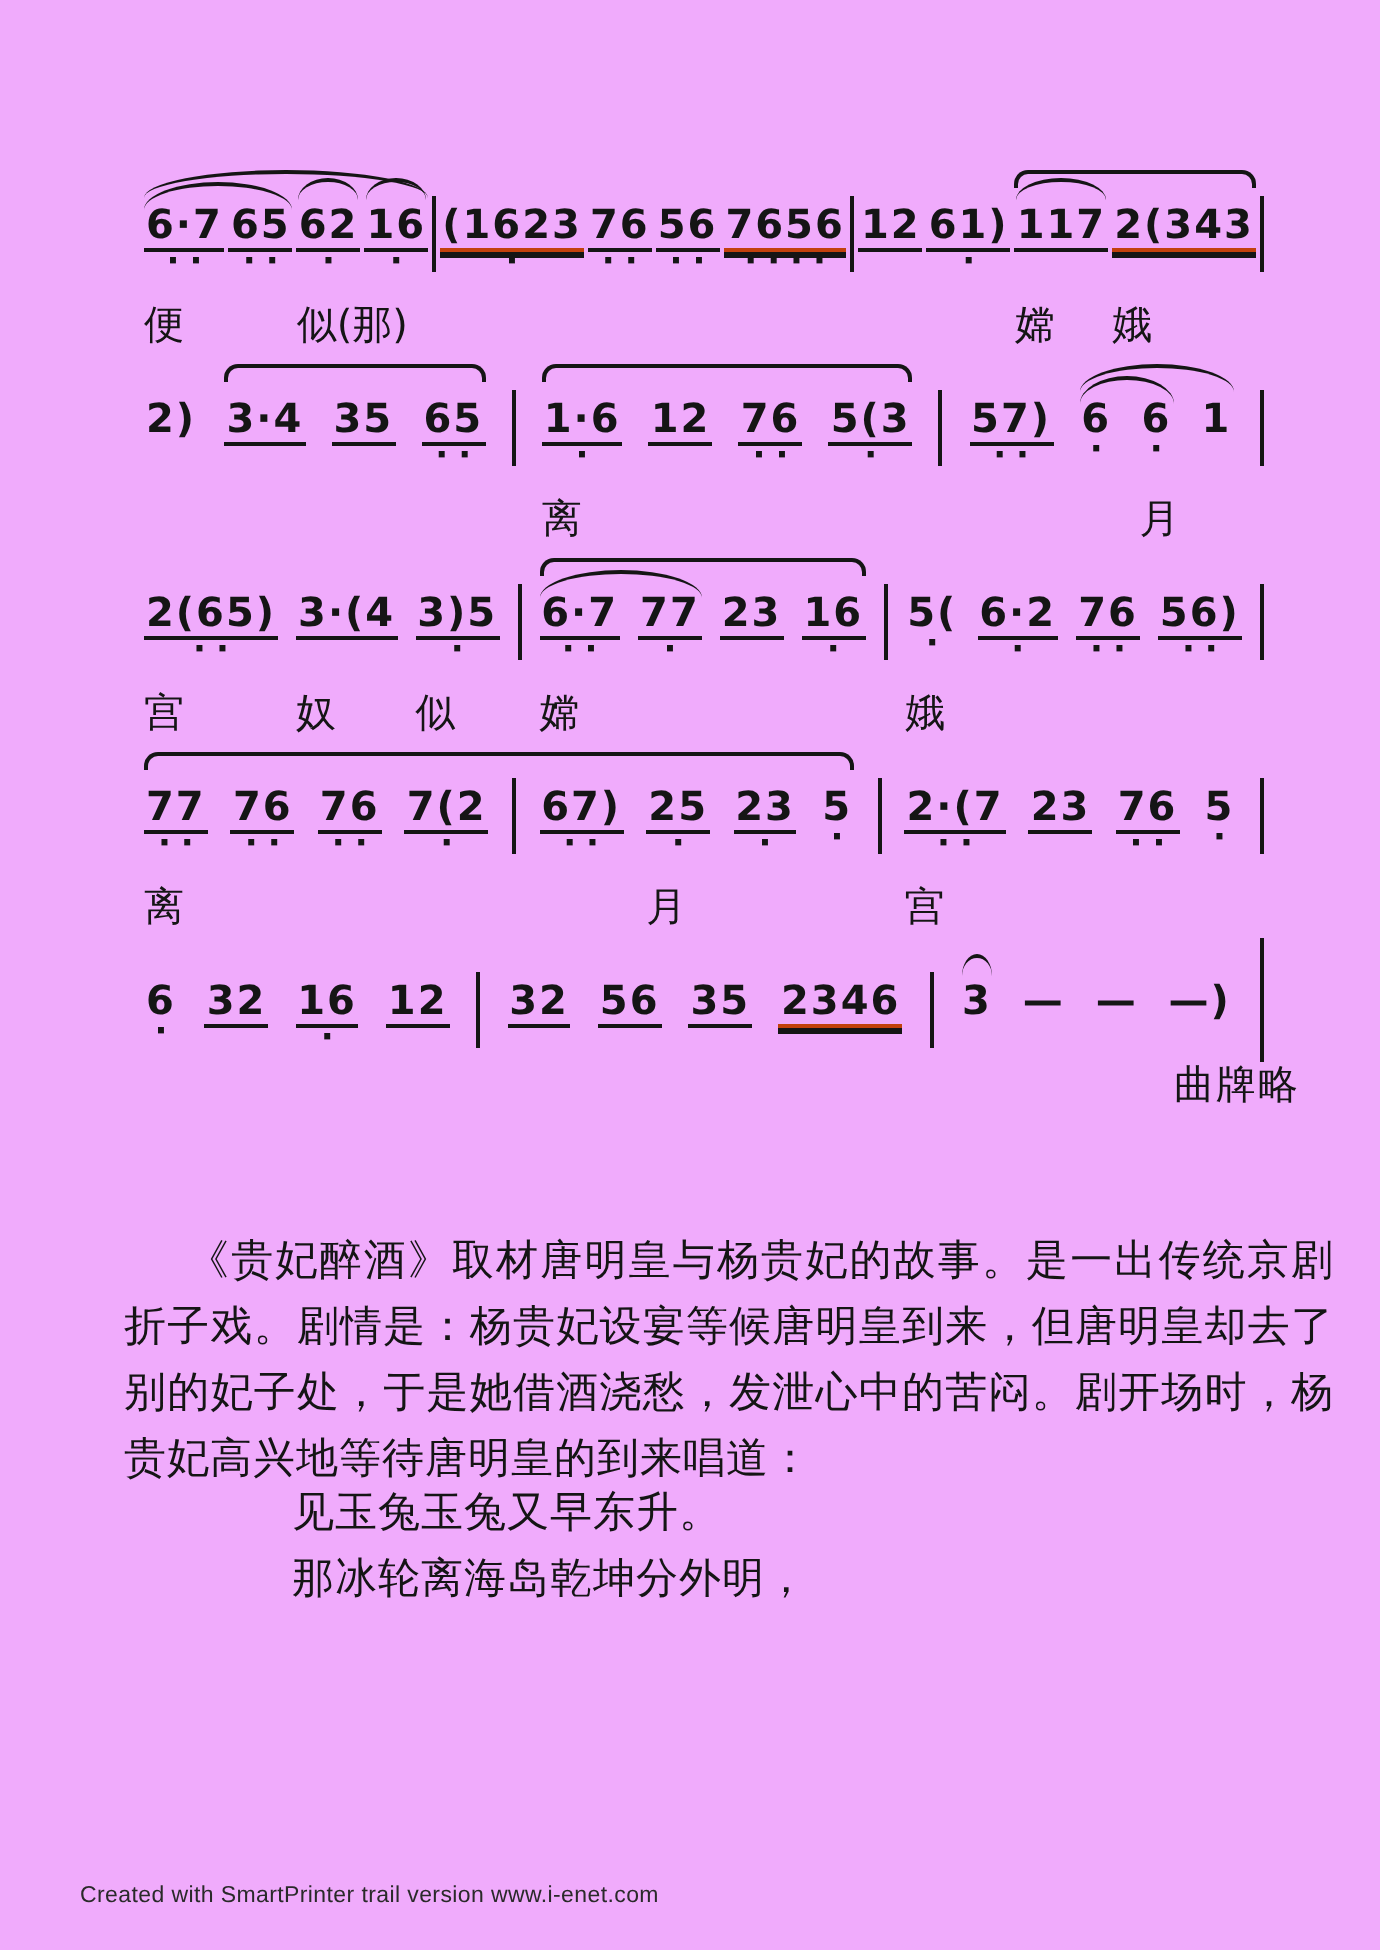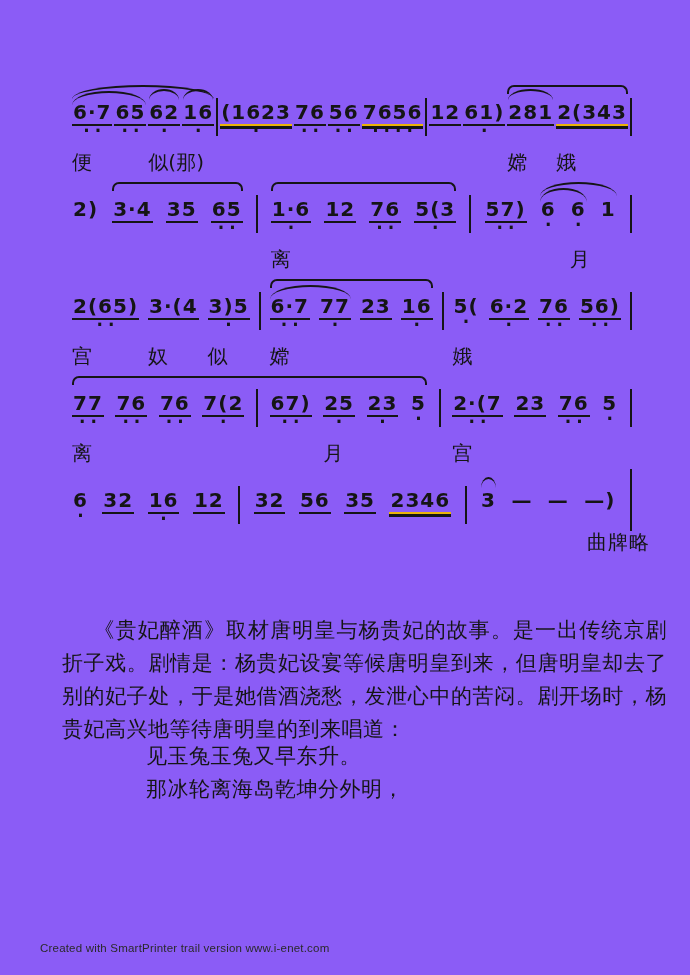--- a/index.html
+++ b/index.html
@@ -1,32 +1,32 @@
 <!DOCTYPE html>
 <html><head>
 <meta charset="utf-8">
 <style>
   html,body { margin:0; padding:0; background:#e8e8e8; }
   .page {
     position:relative; width:690px; height:975px; margin:0 auto;
-    background:#8b5cf6; overflow:hidden;
+    background:#f0abfc; overflow:hidden;
     font-family:"DejaVu Sans", sans-serif; color:#151515;
   }
 
   
   .music { position:absolute; left:72px; top:84px; width:560px; }
   .m-line { position:relative; height:97px; padding-top:17px; box-sizing:border-box; }
   .m-tokens { position:relative; display:flex; justify-content:space-between; align-items:flex-start; width:100%; }
   .m-tok { position:relative; text-align:center; }
   .m-num {
     display:inline-block; font-weight:bold; font-size:20px; line-height:22px;
     letter-spacing:1px; white-space:nowrap; padding:0 1px;
   }
   .m-num.u1 { border-bottom:2px solid #151515; padding-bottom:1px; }
-  .m-num.u2 { border-bottom:2px solid #eab308; box-shadow:0 3px 0 #151515; padding-bottom:1px; }
+  .m-num.u2 { border-bottom:2px solid #c2410c; box-shadow:0 3px 0 #151515; padding-bottom:1px; }
   .m-dots { height:9px; font-size:17px; font-weight:bold; line-height:5px; letter-spacing:5px; margin-top:3px; text-indent:5px; }
   .m-lyric { position:absolute; top:48px; left:0; font-size:20px; white-space:nowrap; text-align:left; }
   .m-bar { width:2px; background:#151515; height:38px; margin-top:-3px; flex:none; }
   .m-bar.tall { height:62px; margin-top:-20px; }
   .m-slur {
     position:absolute; top:-12px; left:1px; right:1px; height:9px;
     border-top:2px solid #151515; border-radius:50% 50% 0 0 / 100% 100% 0 0;
   }
   .m-arc, .m-sq { position:absolute; pointer-events:none; box-sizing:border-box; }
   .m-arc { height:14px; border-top:2px solid #151515; border-radius:50% 50% 0 0 / 100% 100% 0 0; }
@@ -57,21 +57,21 @@
           <div class="m-tok"><div class="m-slur"></div><div class="m-num u1">62</div><div class="m-dots">·</div><div class="m-lyric">似(那)</div></div>
           <div class="m-tok"><div class="m-slur"></div><div class="m-num u1">16</div><div class="m-dots">·</div></div>
           <div class="m-bar"></div>
           <div class="m-tok"><div class="m-num u2">(1623</div><div class="m-dots">·</div></div>
           <div class="m-tok"><div class="m-num u1">76</div><div class="m-dots">··</div></div>
           <div class="m-tok"><div class="m-num u1">56</div><div class="m-dots">··</div></div>
           <div class="m-tok"><div class="m-num u2">7656</div><div class="m-dots">····</div></div>
           <div class="m-bar"></div>
           <div class="m-tok"><div class="m-num u1">12</div></div>
           <div class="m-tok"><div class="m-num u1">61)</div><div class="m-dots">·</div></div>
-          <div class="m-tok"><div class="m-slur"></div><div class="m-num u1">281</div><div class="m-lyric">嫦</div></div>
+          <div class="m-tok"><div class="m-slur"></div><div class="m-num u1">117</div><div class="m-lyric">嫦</div></div>
           <div class="m-tok"><div class="m-num u2">2(343</div><div class="m-lyric">娥</div></div>
           <div class="m-bar"></div>
           <div class="m-arc" style="left: 0px; width: 142px; top: -16px;"></div>
           <div class="m-arc" style="left: 0px; width: 74px; top: -10px;"></div>
           <div class="m-sq" style="left: 435px; width: 121px; top: -16px;"></div>
         </div>
       </div>
       <div class="m-line">
         <div class="m-tokens">
           <div class="m-tok"><div class="m-num">2)</div></div>

